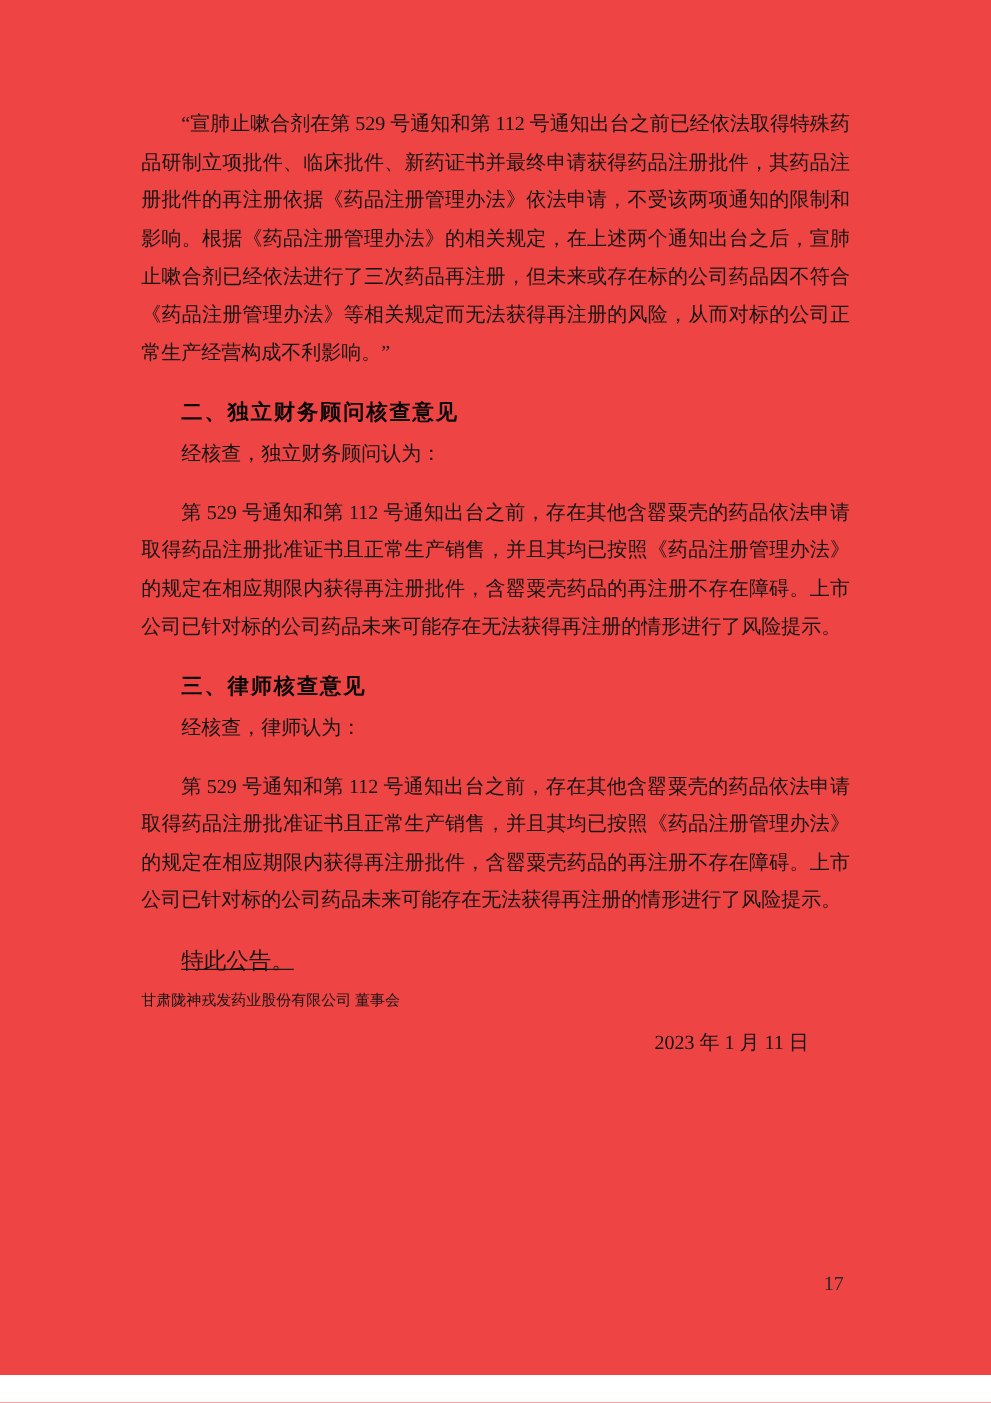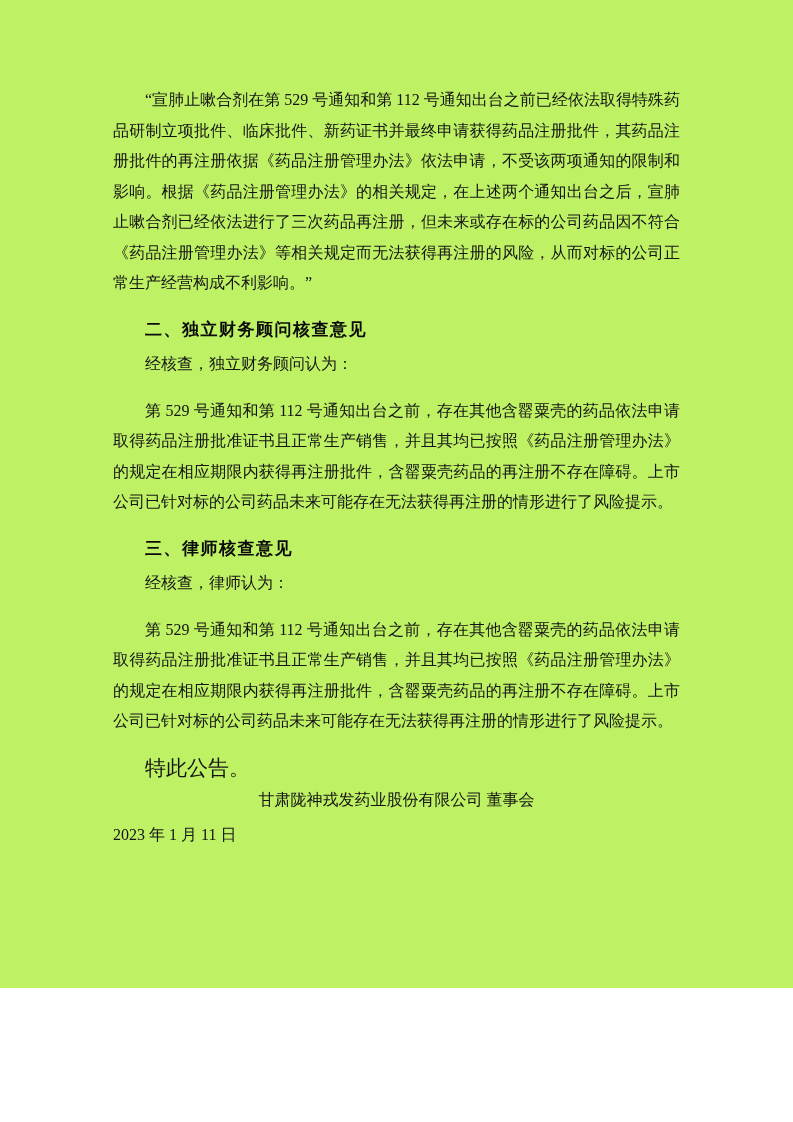--- a/index.html
+++ b/index.html
@@ -3,22 +3,22 @@
 <meta charset="utf-8">
 <style>
   html, body {
     margin: 0;
     padding: 0;
     background: #ffffff;
   }
   .page {
     position: relative;
     width: 793px;
-    height: 988px;
-    background: #bef264;
+    height: 1100px;
+    background: #ef4444;
     overflow: hidden;
     font-family: "Liberation Serif", "DejaVu Serif", serif;
     color: #141414;
     box-sizing: border-box;
   }
   .content {
     position: absolute;
     top: 85px;
     left: 113px;
     width: 567px;
@@ -42,38 +42,39 @@
     font-family: "Liberation Sans", "DejaVu Sans", sans-serif;
     font-weight: bold;
     font-size: 17px;
     line-height: 30.5px;
     text-indent: 32px;
     letter-spacing: 1.5px;
     color: #0a0a0a;
   }
   p.closing-para {
     margin: 0 0 2px 0;
-    font-size: 21px;
+    font-size: 18px;
     line-height: 30.5px;
     text-indent: 32px;
+    text-decoration: underline;
   }
   .signature-block {
     margin: 0;
   }
   .signature-company {
     margin: 0 0 4px 0;
-    font-size: 16px;
+    font-size: 12px;
     line-height: 30.5px;
-    text-align: center;
+    text-align: left;
   }
   .signature-date {
     margin: 0 33px 0 0;
     font-size: 16px;
     line-height: 30.5px;
-    text-align: left;
+    text-align: right;
   }
   .page-number {
     position: absolute;
     left: 659px;
     top: 1020px;
     font-size: 16px;
     line-height: 16px;
     font-family: "Liberation Serif", "DejaVu Serif", serif;
     color: #2a2a2a;
   }

